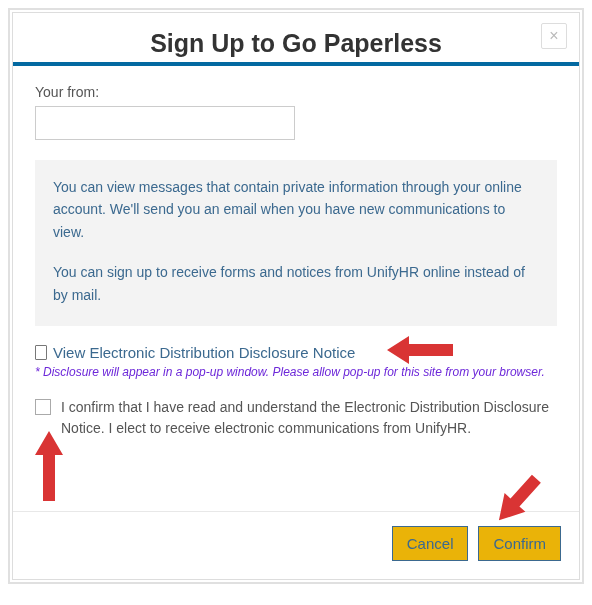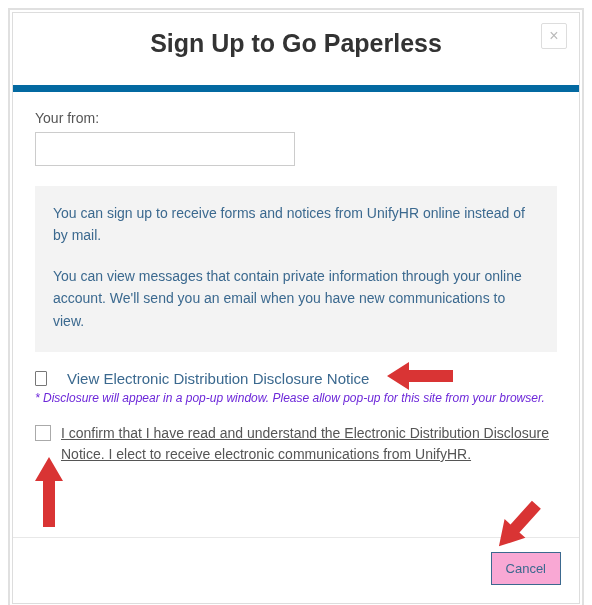--- a/index.html
+++ b/index.html
@@ -14,22 +14,22 @@
       padding: 2px;
       position: relative;
     }
     .modal {
       border: 1px solid #ddd;
       background: #fff;
       position: relative;
     }
     .modal-header {
       position: relative;
-      border-bottom: 7px solid #0369a1;
-      padding: 16px 20px 27px;
+      border-bottom: 4px solid #0369a1;
+      padding: 16px 20px 4px;
       text-align: center;
     }
     .modal-title {
       font-size: 25px;
       font-weight: 700;
       color: #333;
     }
     .close-btn {
       position: absolute;
       top: 10px;
@@ -71,21 +71,21 @@
       font-size: 14px;
       line-height: 1.6;
       color: #3b698f;
     }
     .info-box p { margin-bottom: 18px; }
     .info-box p:last-child { margin-bottom: 4px; }
     .link-row {
       margin-top: 18px;
       display: flex;
       align-items: center;
-      gap: 20px;
+      gap: 6px;
       position: relative;
     }
     .doc-icon {
       width: 12px;
       height: 15px;
       border: 1.2px solid #777;
       border-radius: 1px;
       position: relative;
       flex-shrink: 0;
     }
@@ -103,44 +103,43 @@
     }
     .confirm-block {
       margin-top: 18px;
       display: flex;
       align-items: flex-start;
       gap: 10px;
       font-size: 14px;
       color: #555;
       line-height: 1.5;
       position: relative;
-      text-decoration: underline;
     }
     .confirm-checkbox {
       width: 16px;
       height: 16px;
       border: 1px solid #aaa;
       background: #fff;
       flex-shrink: 0;
       margin-top: 2px;
       cursor: pointer;
     }
     .modal-footer {
       border-top: 1px solid #e8e8e8;
       padding: 14px 18px 18px;
       display: flex;
       justify-content: flex-end;
       gap: 10px;
       position: relative;
     }
     .btn {
       border: 1px solid #3b698f;
-      background: #f9a8d4;
+      background: #eab308;
       color: #3b698f;
-      font-size: 13px;
+      font-size: 15px;
       padding: 8px 14px;
       cursor: pointer;
       min-width: 68px;
     }
     
     .arrow {
       position: absolute;
       pointer-events: none;
     }
     .arrow svg { display: block; }
@@ -160,22 +159,22 @@
       <h1 class="modal-title">Sign Up to Go Paperless</h1>
       <button class="close-btn">×</button>
     </div>
 
     <div class="modal-body">
 
       <label class="field-label">Your from:</label>
       <input class="mail-input" type="text" value="" style="">
 
       <div class="info-box">
+        <p>You can view messages that contain private information through your online account. We'll send you an email when you have new communications to view.</p>
         <p>You can sign up to receive forms and notices from UnifyHR online instead of by mail.</p>
-        <p>You can view messages that contain private information through your online account. We'll send you an email when you have new communications to view.</p>
       </div>
 
       <div class="link-row">
         <span class="doc-icon"></span>
         <a class="disclosure-link">View Electronic Distribution Disclosure Notice</a>
 
         <div class="arrow" style="left:352px; top:-14px;">
           <svg width="72" height="40" viewBox="0 0 72 40">
             <g fill="#d93434">
               <polygon points="0,20 22,6 22,14 66,14 66,26 22,26 22,34"></polygon>
@@ -195,20 +194,21 @@
               <polygon points="22,0 8,24 16,24 16,70 28,70 28,24 36,24"></polygon>
             </g>
           </svg>
         </div>
       </div>
 
     </div>
 
     <div class="modal-footer">
       <button class="btn">Cancel</button>
+      <button class="btn">Confirm</button>
 
       <div class="arrow" style="right:28px; top:-46px;">
         <svg width="64" height="64" viewBox="0 0 64 64">
           <g fill="#d93434" transform="rotate(42 32 32)">
             <polygon points="32,62 18,38 26,38 26,6 38,6 38,38 46,38"></polygon>
           </g>
         </svg>
       </div>
     </div>
 

